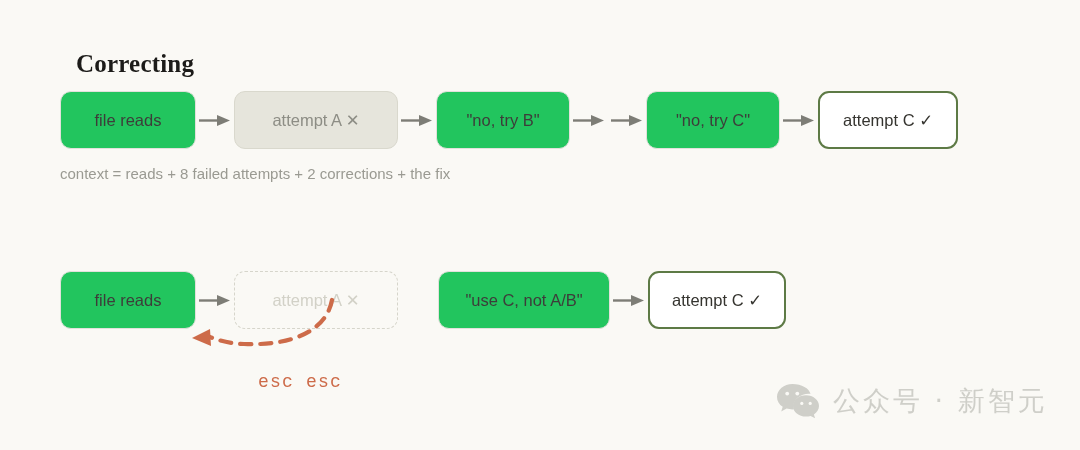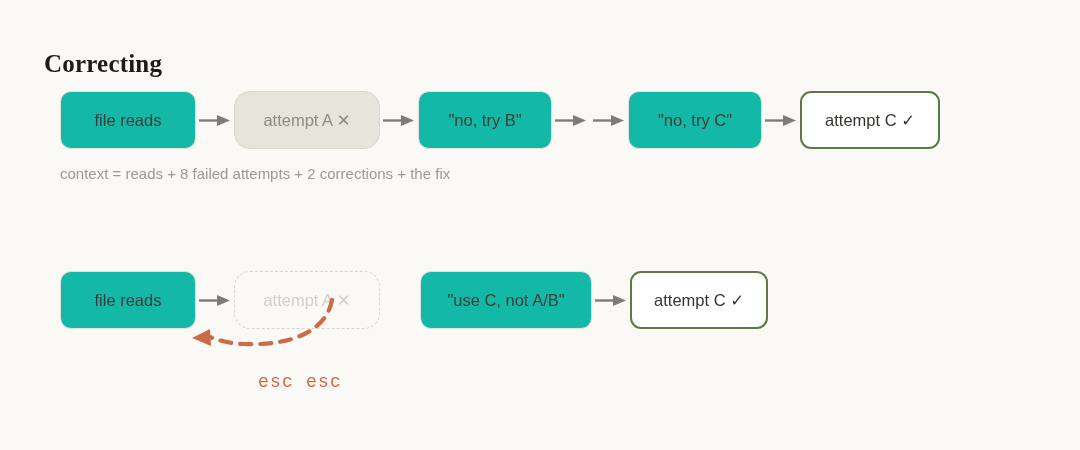--- a/index.html
+++ b/index.html
@@ -23,21 +23,21 @@
   
   .section-title {
     position: absolute;
     font-family: "Liberation Serif", serif;
     font-weight: 700;
     font-size: 25px;
     color: #1c1b19;
     letter-spacing: 0.2px;
     white-space: nowrap;
   }
-  #title-correcting { left: 44px; top: 50px; text-align: center; }
+  #title-correcting { left: 76px; top: 50px; text-align: center; }
   #title-rewinding  { left: 60px; top: 230px; }
 
   
   .flow-row {
     position: absolute;
     display: flex;
     align-items: center;
     height: 58px;
   }
   #row-correcting { left: 60px; top: 91px; }
@@ -50,42 +50,42 @@
     display: flex;
     align-items: center;
     justify-content: center;
     border-radius: 11px;
     font-size: 16.5px;
     color: #3d3d3a;
     white-space: nowrap;
     padding: 0 22px;
   }
   .node.plain {
-    background: #14b8a6;
+    background: #22c55e;
     border: 1.5px solid #e2e1db;
   }
   .node.muted {
     background: #e6e5dc;
     border: 1.5px solid #d9d8cd;
     color: #8d8d85;
   }
   .node.success {
     background: #ffffff;
     border: 2px solid #5d7a45;
     color: #35342f;
   }
   .node.ghost {
     background: transparent;
     border: 1.8px dashed #d6d5cb;
     color: #d2d1c7;
   }
 
   
   .w-file    { width: 136px; }
-  .w-attempt { width: 146px; border-radius: 16px; }
+  .w-attempt { width: 164px; }
   .w-quote   { width: 134px; }
   .w-final   { width: 140px; }
   .w-prompt  { width: 172px; }
   .w-finalr  { width: 138px; }
 
   
   .arrow {
     width: 38px;
     height: 14px;
     display: flex;
@@ -233,14 +233,31 @@
   </div>
 
   <svg id="rewind-arrow" viewBox="0 0 200 78">
     <path d="M 152 4 C 146 36, 110 50, 64 48 C 50 47.5, 40 45, 30 41" fill="none" stroke="#cd6b49" stroke-width="4.2" stroke-linecap="round" stroke-dasharray="11 9"></path>
     <polygon points="30,33 12,42 31,50" fill="#cd6b49"></polygon>
   </svg>
 
   <div id="esc-label">esc esc</div>
 
 
+  <div id="watermark">
+    <svg class="wm-logo" width="44" height="38" viewBox="0 0 44 38">
+      <g fill="#cfcfc9">
+        <path d="M16.5 2 C7.9 2 1 7.8 1 14.9 c0 4 2.2 7.6 5.7 9.9 l-1.5 4.6 5.4 -2.8
+                 c1.8 .5 3.7 .8 5.9 .8 .5 0 1 0 1.5 -.1 -.3 -1 -.5 -2 -.5 -3
+                 0 -6.9 6.9 -12.5 15.4 -12.5 .6 0 1.1 0 1.6 .1 C33.2 6.4 25.7 2 16.5 2 z"></path>
+        <circle cx="11.2" cy="11.6" r="1.9" fill="#faf9f5"></circle>
+        <circle cx="21.3" cy="11.6" r="1.9" fill="#faf9f5"></circle>
+        <path d="M43 23.9 C43 18 37.2 13.2 30 13.2 c-7.2 0 -13 4.8 -13 10.7
+                 0 5.9 5.8 10.7 13 10.7 1.6 0 3.2 -.2 4.6 -.7 l4.5 2.4 -1.2 -3.9
+                 C40.9 30.4 43 27.4 43 23.9 z"></path>
+        <circle cx="25.8" cy="21.4" r="1.6" fill="#faf9f5"></circle>
+        <circle cx="34.2" cy="21.4" r="1.6" fill="#faf9f5"></circle>
+      </g>
+    </svg>
+    <span class="wm-text">公众号 · 新智元</span>
+  </div>
 
 </div>
 
 </body></html>

